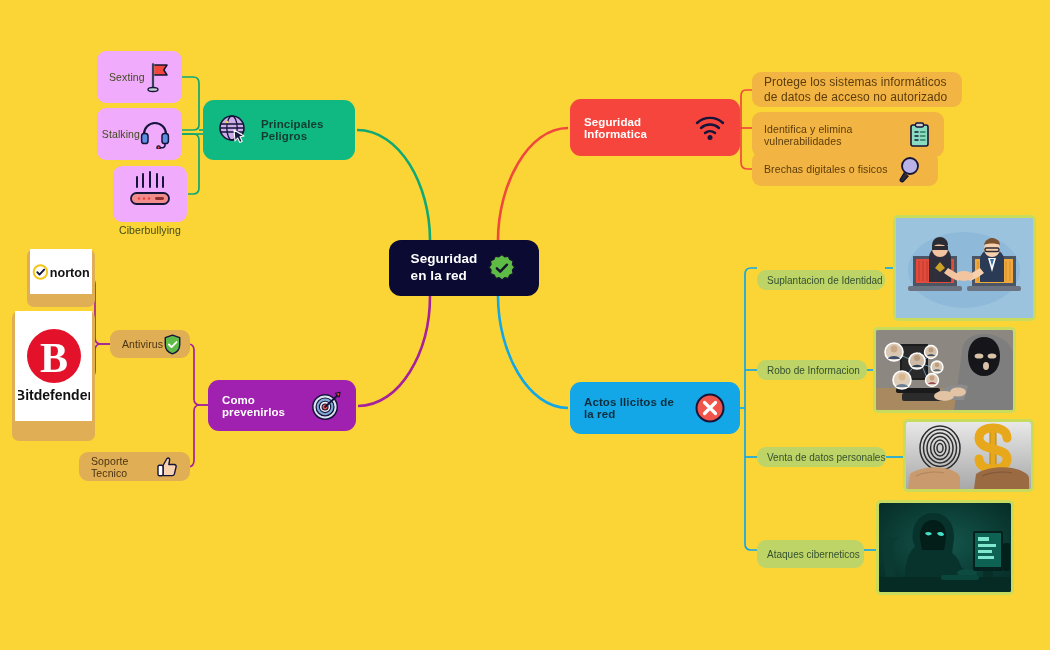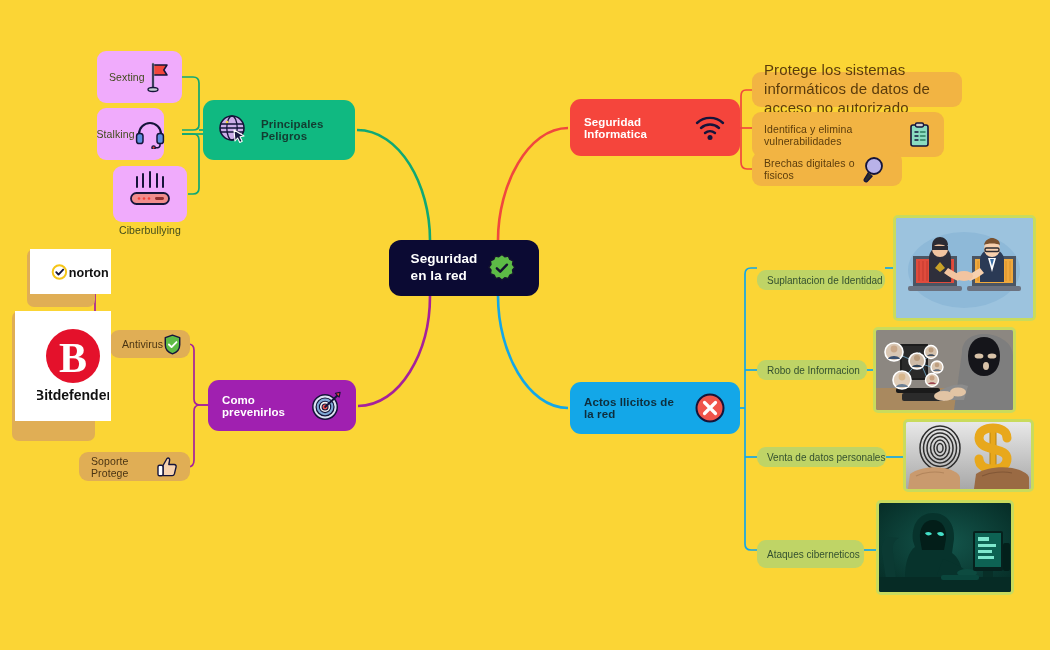--- a/index.html
+++ b/index.html
@@ -69,31 +69,31 @@
   .leaf-green .txt { color:#3F4A1C; }
 
   .leaf-orange { background:#F2B443; }
   .leaf-orange .txt { color:#5B3C0C; }
 
   .leaf-tan { background:#E0AE55; }
   .leaf-tan .txt { color:#4A3413; }
 
   
   .l-sexting { left: 97px; top: 51px; width: 85px; height: 52px; justify-content: space-between; }
-  .l-stalking{ left: 97px; top: 108px; width: 67px; height: 52px; justify-content: center; }
+  .l-stalking{ left: 97px; top: 108px; width: 85px; height: 52px; justify-content: flex-end; }
   .l-cyber   { left: 113px; top: 166px; width: 74px; height: 56px;
                flex-direction: column; justify-content: center; padding: 0; border-radius:9px; }
   .l-cyber .txt { position: absolute; top: 58px; left: 50%; transform: translateX(-50%);
                   white-space: nowrap; }
 
   
   .s-1 { left: 752px; top: 72px; width: 210px; height: 35px; align-items:center; }
-  .s-1 .txt { line-height: 1.25; font-size:15px; }
+  .s-1 .txt { line-height: 1.25; font-size:12px; }
   .s-2 { left: 752px; top: 112px; width: 192px; height: 45px; justify-content: space-between; }
-  .s-3 { left: 752px; top: 152px; width: 150px; height: 34px; justify-content: space-between; }
+  .s-3 { left: 752px; top: 152px; width: 186px; height: 34px; justify-content: space-between; }
 
   
   .p-antivirus { left: 110px; top: 330px; width: 80px; height: 28px; justify-content: space-between; }
   .p-soporte   { left: 79px; top: 452px; width: 111px; height: 29px; justify-content: space-between; }
 
   
   .a-leaf { background:#BFD466; border-radius:9px; padding:0 10px; }
   .a-leaf .txt { font-size:10px; color:#33502F; white-space: nowrap; }
   .a-1 { left: 757px; top: 270px; width: 128px; height: 20px; }
   .a-2 { left: 757px; top: 360px; width: 110px; height: 20px; }
@@ -112,21 +112,21 @@
   .pic-1 { left: 893px; top: 215px; width: 143px; height: 106px; }
   .pic-2 { left: 873px; top: 327px; width: 143px; height: 86px; }
   .pic-3 { left: 903px; top: 419px; width: 131px; height: 73px; }
   .pic-4 { left: 876px; top: 500px; width: 138px; height: 95px; }
 
   
   .logo-wrap { position:absolute; background:#E0AE55; border-radius:7px; }
   .logo-wrap .caption {
     position:absolute; left:8px; font-size:10px; color:#4A3413; white-space:nowrap;
   }
-  .logo-box { position:absolute; background:#ffffff; display:flex; align-items:center; justify-content:center;padding-left:19px; }
+  .logo-box { position:absolute; background:#ffffff; display:flex; align-items:center; justify-content:center; }
 
   .w-norton { left: 27px; top: 249px; width: 68px; height: 58px; }
   .b-norton { left: 30px; top: 249px; width: 62px; height: 45px; }
 
   .w-bitd  { left: 12px; top: 311px; width: 83px; height: 130px; }
   .b-bitd  { left: 15px; top: 311px; width: 77px; height: 110px; flex-direction: column; gap:2px; }
 
   .txt { user-select: none; }
   .icon { flex: 0 0 auto; display:flex; align-items:center; justify-content:center; }
 </style>
@@ -295,21 +295,21 @@
     <span class="txt">Antivirus</span>
     <span class="icon">
       <svg width="19" height="21" viewBox="0 0 20 22">
         <path d="M10 1.2l7.6 2.6v7.4c0 5-3.4 8.2-7.6 9.6-4.2-1.4-7.6-4.6-7.6-9.6V3.8z" fill="#5DBB46" stroke="#15143A" stroke-width="1.5" stroke-linejoin="round"></path>
         <path d="M6.2 11l2.8 2.8 5.2-5.4" fill="none" stroke="#ffffff" stroke-width="1.9" stroke-linecap="round" stroke-linejoin="round"></path>
       </svg>
     </span>
   </div>
 
   <div class="node leaf leaf-tan p-soporte">
-    <span class="txt">Soporte Protege</span>
+    <span class="txt">Soporte Tecnico</span>
     <span class="icon">
       <svg width="22" height="24" viewBox="0 0 22 24">
         <path d="M7 10.5l4-7c1.6-1.2 3 .2 2.6 1.8L12.8 9.5h5.4c1.4 0 2.2 1.1 1.9 2.4l-1.7 7c-.3 1.1-1.1 1.7-2.2 1.7H7z" fill="#F6D2B0" stroke="#15143A" stroke-width="1.4" stroke-linejoin="round"></path>
         <rect x="2" y="10.2" width="5" height="10.6" rx="1.6" fill="#FFFFFF" stroke="#15143A" stroke-width="1.4"></rect>
       </svg>
     </span>
   </div>
 
   <div class="logo-wrap w-norton">
     <span class="caption">Norton 360</span>

